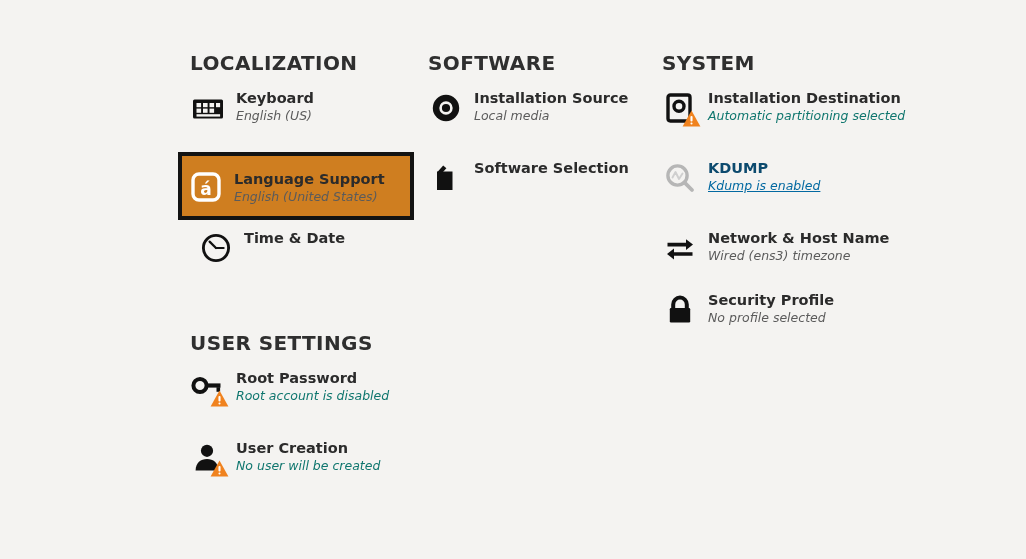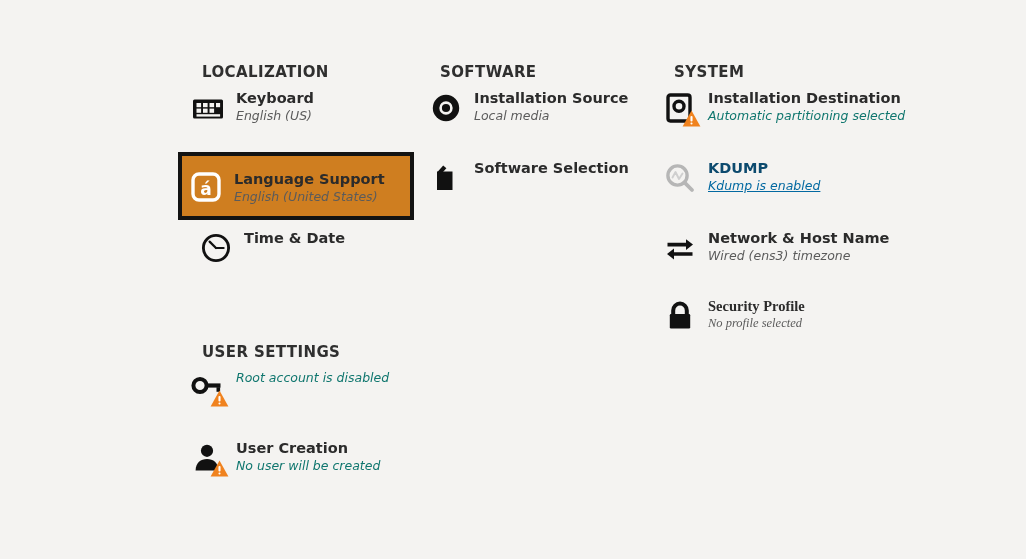--- a/index.html
+++ b/index.html
@@ -27,26 +27,26 @@
   .column {
     position: absolute;
     top: 0;
     width: 240px;
   }
   .col-localization { left: 186px; }
   .col-software     { left: 424px; }
   .col-system       { left: 658px; }
 
   .section-title {
-    font-size: 15px;
+    font-size: 20px;
     font-weight: bold;
     letter-spacing: 0.4px;
     color: #2f2f2f;
     text-transform: uppercase;
-    margin: 16px;
+    margin: 4px;
     padding: 0;
     white-space: nowrap;
   }
 
   
   .spoke {
     position: relative;
     display: flex;
     align-items: flex-start;
     width: 236px;
@@ -175,20 +175,21 @@
           <rect x="15.5" y="13.4" width="15" height="4.2" fill="#111"></rect>
           <rect x="26.5" y="17.2" width="3.6" height="4.6" fill="#111"></rect>
         </svg>
         <svg class="warn-badge" width="19" height="19" viewBox="0 0 19 19">
           <path d="M9.5 1.6 L18.4 17.4 L0.6 17.4 Z" fill="#f0821e"></path>
           <rect x="8.45" y="7" width="2.1" height="5.4" rx="1" fill="#ffffff"></rect>
           <rect x="8.45" y="13.4" width="2.1" height="2.1" rx="1" fill="#ffffff"></rect>
         </svg>
       </div>
       <div class="spoke-text">
+        <div class="spoke-title">Root Password</div>
         <div class="spoke-status warn">Root account is disabled</div>
       </div>
     </div>
 
     <div class="spoke" style="position:absolute; left:0; top:434px;">
       <div class="spoke-icon">
         <svg width="36" height="36" viewBox="0 0 36 36">
           <circle cx="17" cy="10.8" r="6.1" fill="#111"></circle>
           <path d="M5.6 30.5 C5.6 22.8 10.8 19 17 19 C23.2 19 28.4 22.8 28.4 30.5 Z" fill="#111"></path>
         </svg>
@@ -280,21 +281,21 @@
             <path d="M30.5 22.2 L12 22.2 L12 18.6 L5 24 L12 29.4 L12 25.8 L30.5 25.8 Z"></path>
           </g>
         </svg>
       </div>
       <div class="spoke-text">
         <div class="spoke-title">Network &amp; Host Name</div>
         <div class="spoke-status">Wired (ens3) timezone</div>
       </div>
     </div>
 
-    <div class="spoke" style="position:absolute; left:0; top:292px;font-family:Liberation Serif, serif;">
+    <div class="spoke" style="position:absolute; left:0; top:286px;">
       <div class="spoke-icon">
         <svg width="36" height="36" viewBox="0 0 36 36">
           <path d="M11.2 16.5 L11.2 12.4 A6.8 6.8 0 0 1 24.8 12.4 L24.8 16.5" fill="none" stroke="#111" stroke-width="4"></path>
           <rect x="7.8" y="16" width="20.4" height="14.4" rx="1.2" fill="#111"></rect>
         </svg>
       </div>
       <div class="spoke-text">
         <div class="spoke-title">Security Profile</div>
         <div class="spoke-status">No profile selected</div>
       </div>

